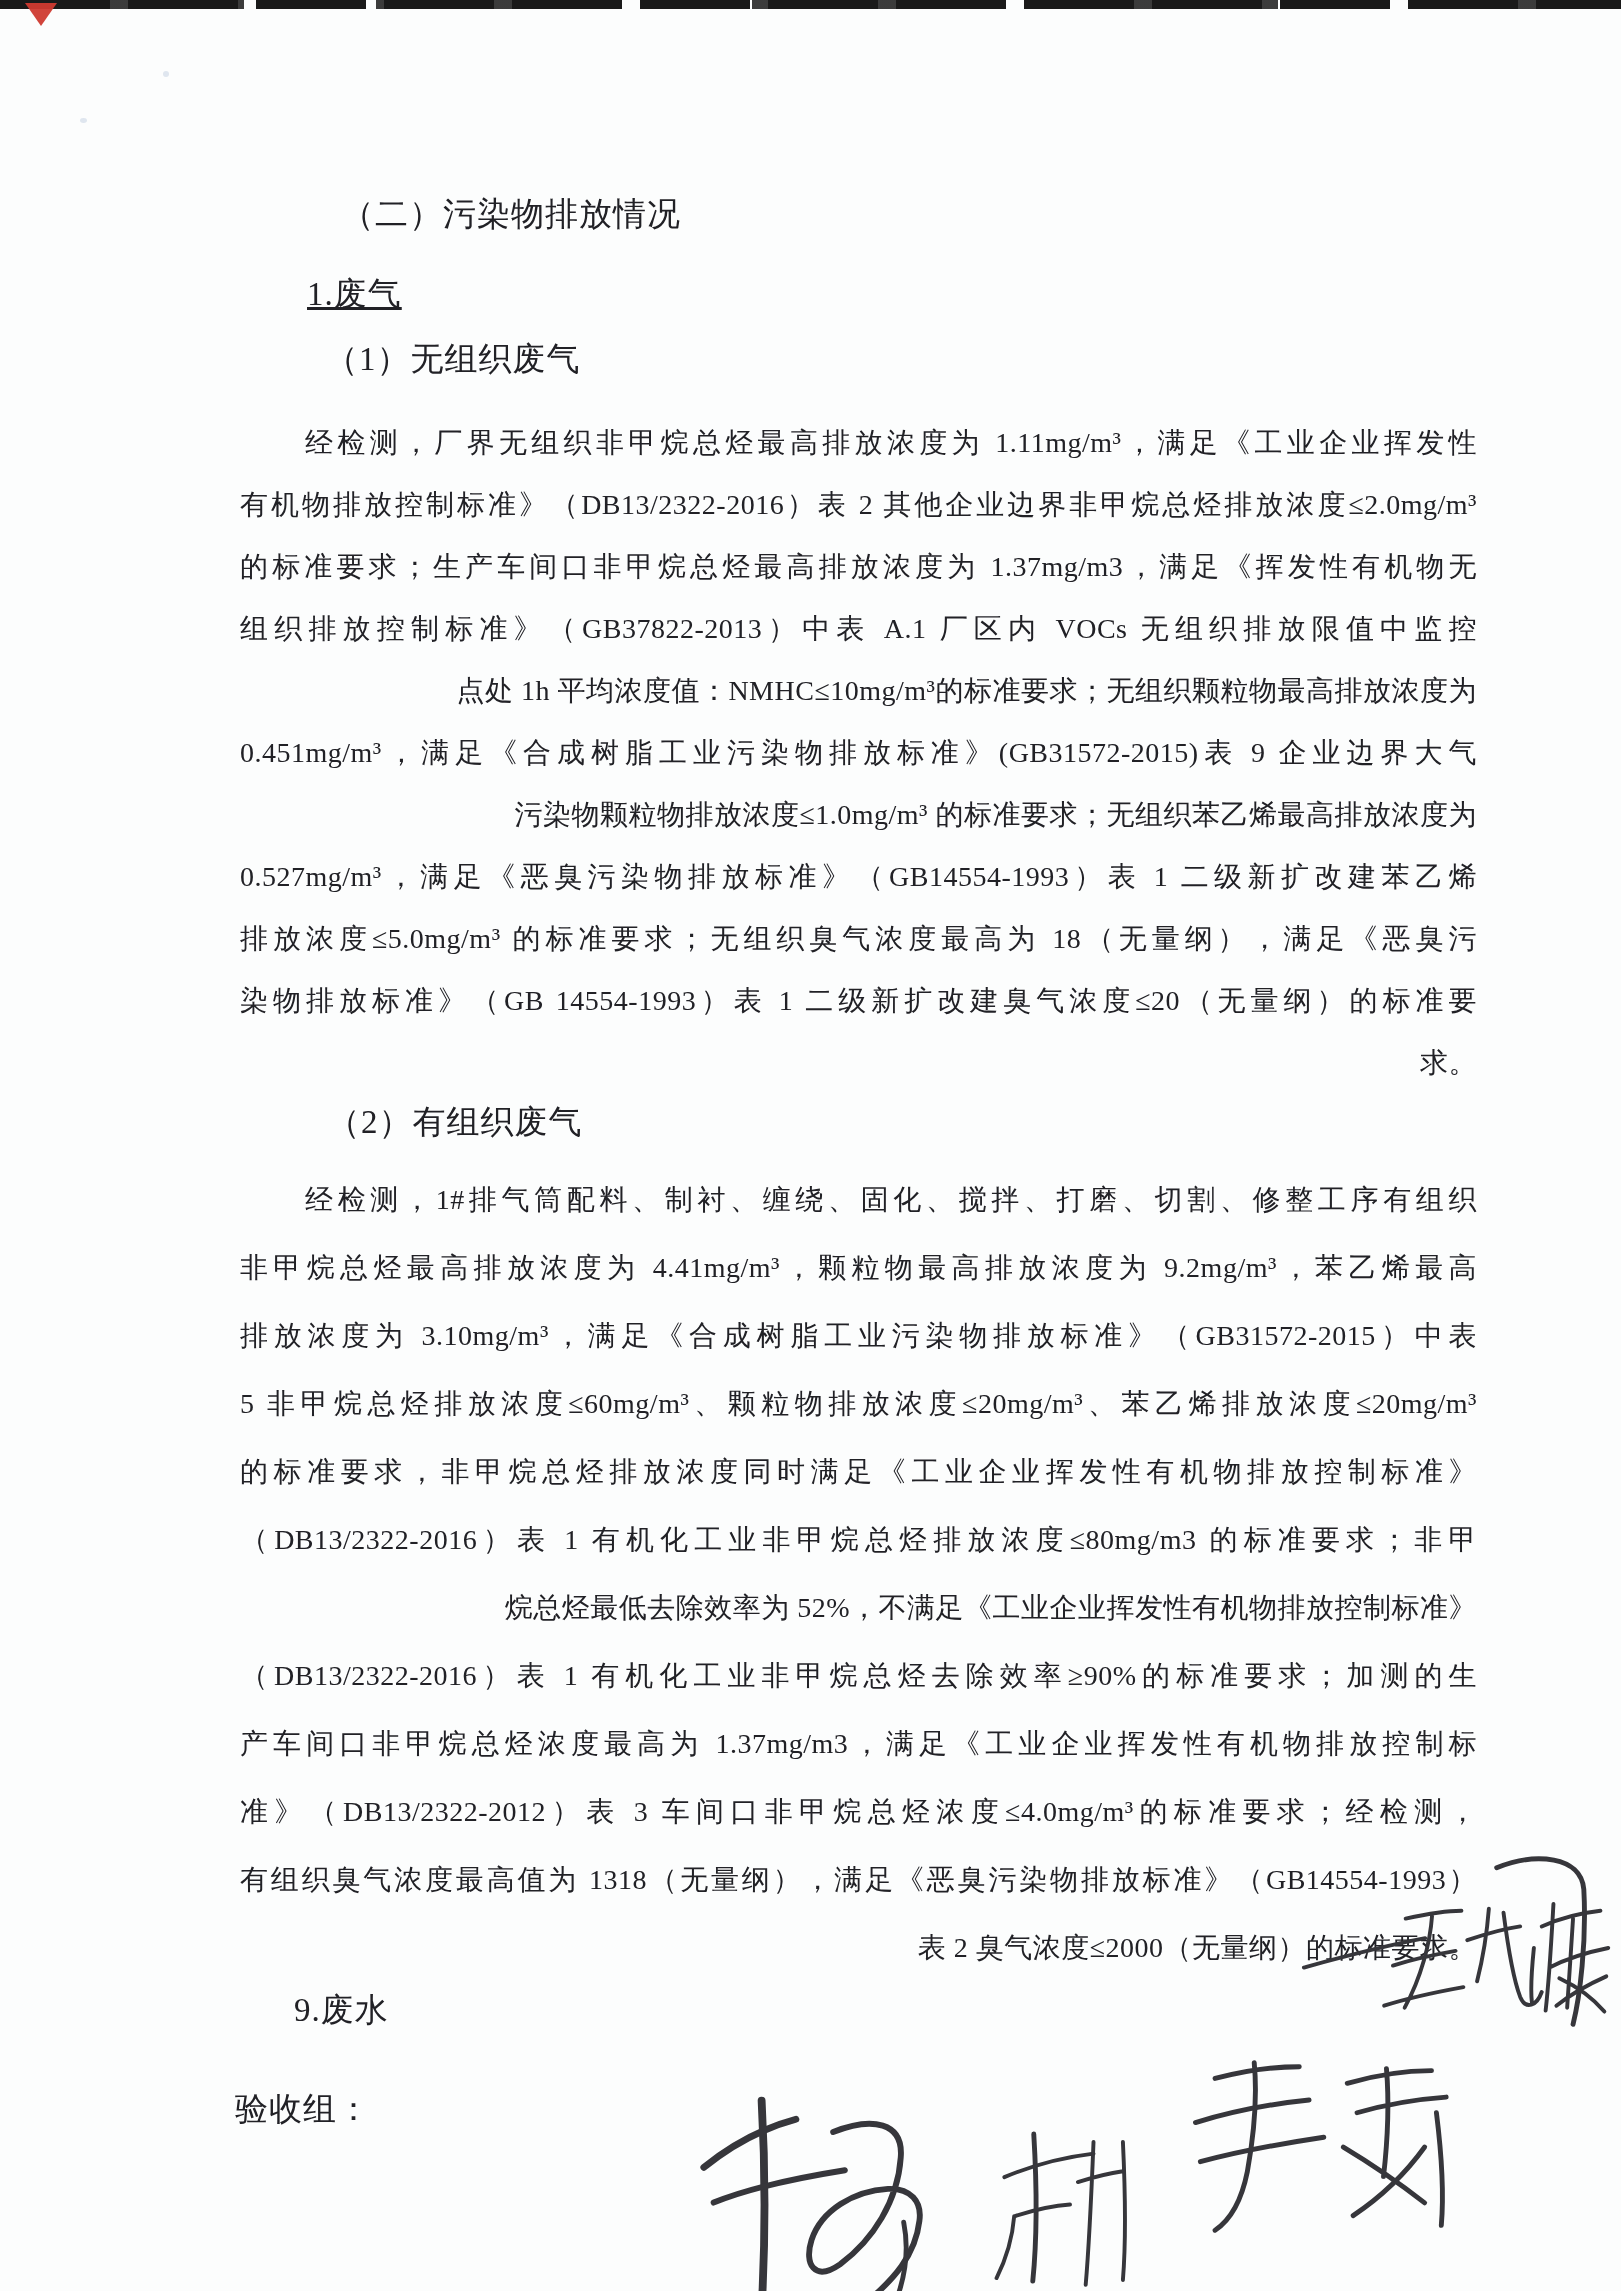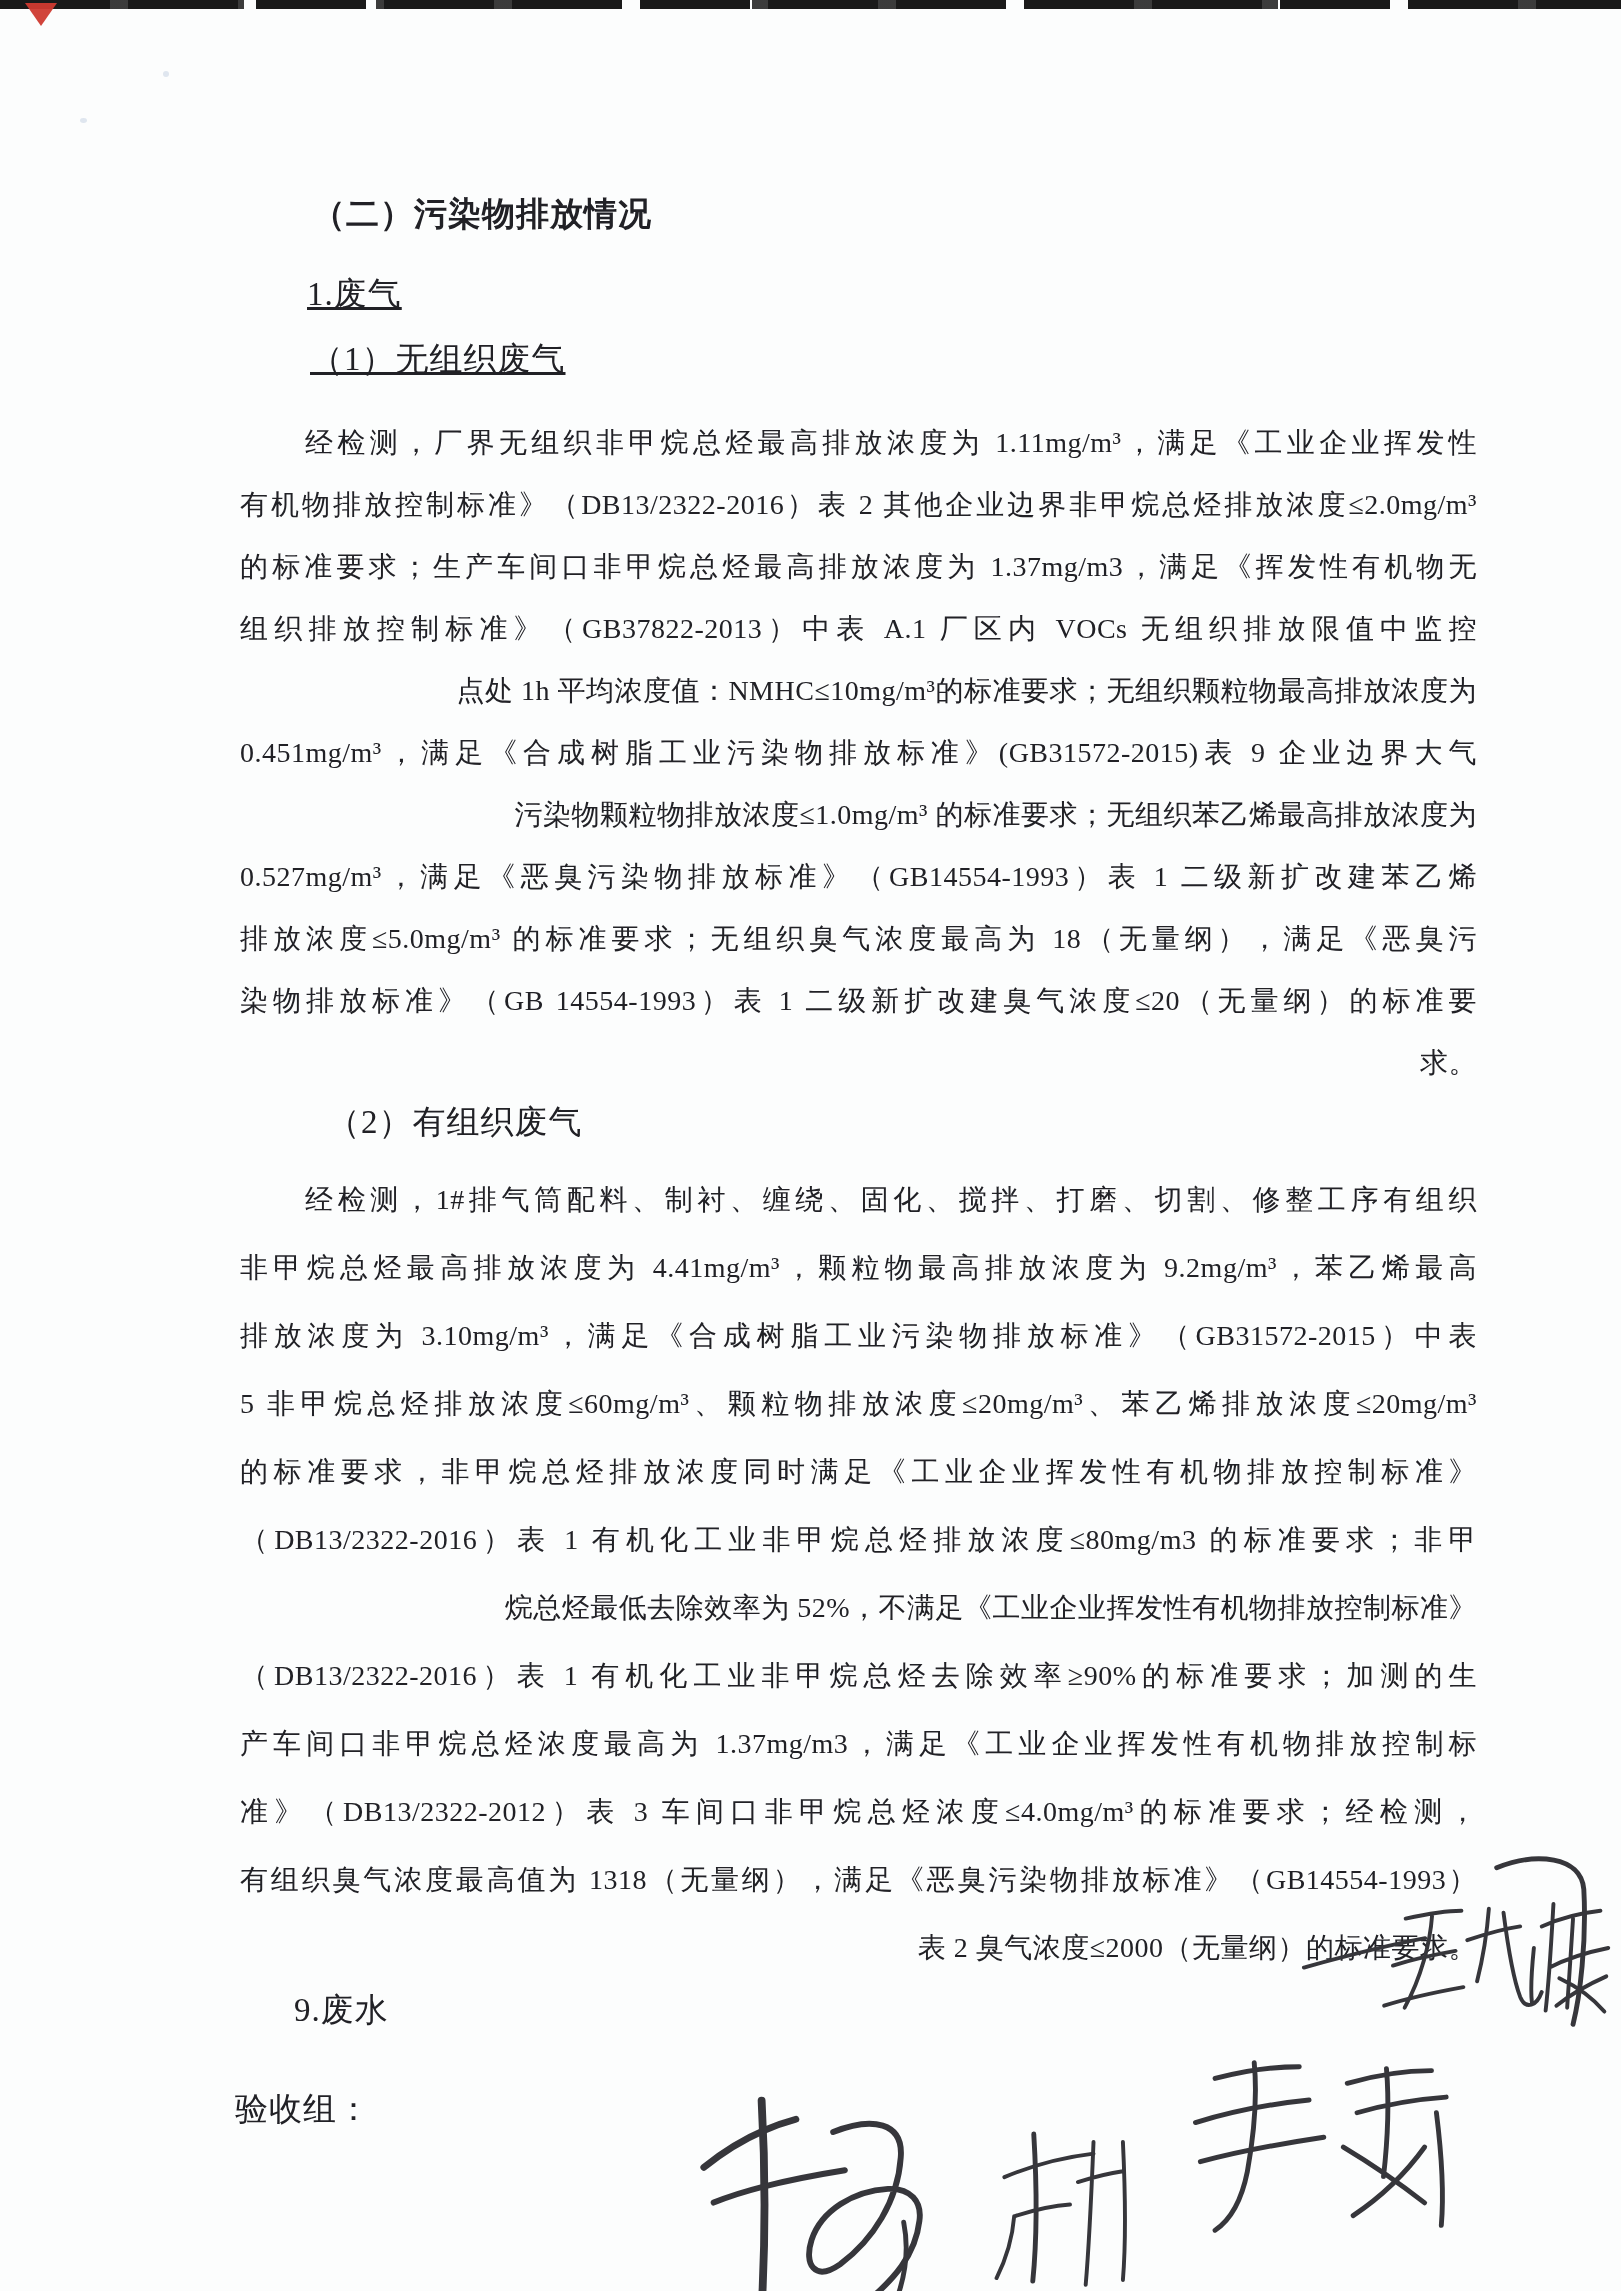--- a/index.html
+++ b/index.html
@@ -57,25 +57,25 @@
 <body>
 
 <div class="page">
 
   <div class="top-edge"></div>
   <div class="corner-mark"></div>
 
   <div class="faint-dot" style="left:163px;top:71px;width:5.9px;height:5.9px;"></div>
   <div class="faint-dot" style="left:80px;top:118px;width:6.9px;height:4.9px;"></div>
 
-  <div class="h-line" style="left:312px;top:194px;font-weight:bold;">（二）污染物排放情况</div>
+  <div class="h-line" style="left:341px;top:194px;">（二）污染物排放情况</div>
 
   <div class="h-line" style="left:307px;top:274px;text-decoration:underline;">1.废气</div>
 
-  <div class="h-line" style="left:310px;top:339px;text-decoration:underline;">（1）无组织废气</div>
+  <div class="h-line" style="left:325px;top:339px;">（1）无组织废气</div>
 
   <div class="para" id="para1" style="top:412px;">
     <span class="bline flush indent">经检测，厂界无组织非甲烷总烃最高排放浓度为 1.11mg/m³，满足《工业企业挥发性</span>
     <span class="bline flush">有机物排放控制标准》（DB13/2322-2016）表 2 其他企业边界非甲烷总烃排放浓度≤2.0mg/m³</span>
     <span class="bline flush">的标准要求；生产车间口非甲烷总烃最高排放浓度为 1.37mg/m3，满足《挥发性有机物无</span>
     <span class="bline flush">组织排放控制标准》（GB37822-2013）中表 A.1 厂区内 VOCs 无组织排放限值中监控</span>
     <span class="bline plain">点处 1h 平均浓度值：NMHC≤10mg/m³的标准要求；无组织颗粒物最高排放浓度为</span>
     <span class="bline flush">0.451mg/m³，满足《合成树脂工业污染物排放标准》(GB31572-2015)表 9 企业边界大气</span>
     <span class="bline plain">污染物颗粒物排放浓度≤1.0mg/m³ 的标准要求；无组织苯乙烯最高排放浓度为</span>
     <span class="bline flush">0.527mg/m³，满足《恶臭污染物排放标准》（GB14554-1993）表 1 二级新扩改建苯乙烯</span>

